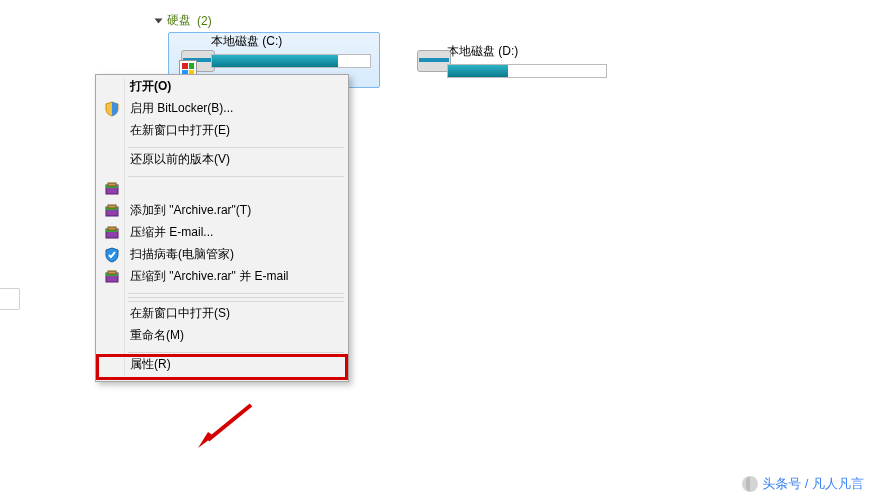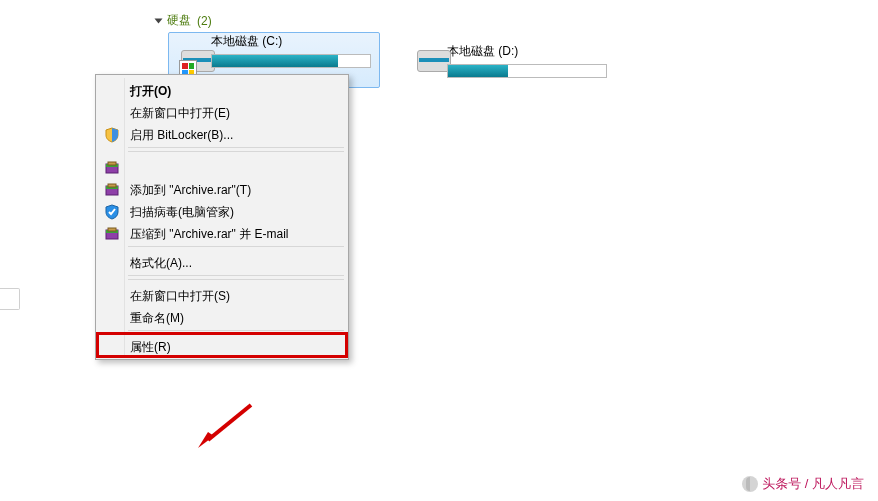--- a/index.html
+++ b/index.html
@@ -103,21 +103,21 @@
   left: 95px;
   top: 74px;
   width: 254px;
   background: #f2f2f2;
   border: 1px solid #a7a7a7;
   box-shadow: 3px 3px 6px rgba(0,0,0,0.25);
   padding: 3px 2px;
 }
 .menu-item {
   display: flex;
-  align-items: flex-end;
+  align-items: flex-start;
   height: 22px;
   padding: 0 10px 0 32px;
   position: relative;
   color: #000;
   cursor: default;
 }
 .menu-item .ico {
   position: absolute;
   left: 5px;
   width: 18px; height: 18px;
@@ -158,21 +158,21 @@
   background: #fff;
   border: 1px solid #d0d0d0;
   border-left: none;
   border-radius: 0 2px 2px 0;
 }
 
 .watermark {
   position: absolute;
   right: 14px;
   bottom: 8px;
-  color: #be185d;
+  color: #3b82f6;
   font-size: 13px;
   display: flex;
   align-items: center;
   gap: 4px;
 }
 .watermark .logo {
   width: 16px; height: 16px;
   border-radius: 50%;
   background: #d4d4d4;
   position: relative;
@@ -236,34 +236,37 @@
 
 </div>
 
 <div class="context-menu">
   <div class="menu-gutter"></div>
 
   <div class="menu-item bold">
     <span>打开(O)</span>
   </div>
   <div class="menu-item">
-    <span>在新窗口中打开(E)</span>
-  </div>
-  <div class="menu-item">
     <span class="ico">
       <svg class="icn" viewBox="0 0 16 16">
           <path d="M8 1 L14 3 V8 C14 12 11 14 8 15 C5 14 2 12 2 8 V3 Z" fill="#f6c243" stroke="#c98f12"></path>
           <path d="M8 1 L14 3 V8 C14 12 11 14 8 15 V1 Z" fill="#3e8fe0"></path>
         </svg>
     </span>
     <span>启用 BitLocker(B)...</span>
   </div>
-
-  <div class="menu-sep"></div>
-
+  <div class="menu-item">
+    <span>在新窗口中打开(E)</span>
+  </div>
+
+  <div class="menu-sep"></div>
+
+  <div class="menu-item">
+    <span>还原以前的版本(V)</span>
+  </div>
 
   <div class="menu-sep"></div>
 
   <div class="menu-item">
     <span class="ico">
       <svg class="icn" viewBox="0 0 16 16">
           <rect x="2" y="4" width="12" height="9" fill="#8e3fa8" stroke="#5a2170"></rect>
           <rect x="2" y="4" width="12" height="3" fill="#3aa23a"></rect>
           <rect x="4" y="2" width="8" height="3" fill="#c59b4a" stroke="#7a5a1f"></rect>
         </svg>
@@ -275,42 +278,49 @@
           <rect x="2" y="4" width="12" height="9" fill="#8e3fa8" stroke="#5a2170"></rect>
           <rect x="2" y="4" width="12" height="3" fill="#3aa23a"></rect>
           <rect x="4" y="2" width="8" height="3" fill="#c59b4a" stroke="#7a5a1f"></rect>
         </svg>
     </span>
     <span>添加到 "Archive.rar"(T)</span>
   </div>
   <div class="menu-item">
     <span class="ico">
       <svg class="icn" viewBox="0 0 16 16">
-          <path d="M8 1 L14 3 V8 C14 12 11 14 8 15 C5 14 2 12 2 8 V3 Z" fill="#2a8fe6" stroke="#1d63a3"></path>
-          <path d="M5 8 L7 10 L11 5" stroke="#fff" stroke-width="2" fill="none"></path>
-        </svg>
-    </span>
-    <span>扫描病毒(电脑管家)</span>
-  </div>
-  <div class="menu-item">
-    <span class="ico">
-      <svg class="icn" viewBox="0 0 16 16">
           <rect x="2" y="4" width="12" height="9" fill="#8e3fa8" stroke="#5a2170"></rect>
           <rect x="2" y="4" width="12" height="3" fill="#3aa23a"></rect>
           <rect x="4" y="2" width="8" height="3" fill="#c59b4a" stroke="#7a5a1f"></rect>
         </svg>
     </span>
+    <span>压缩并 E-mail...</span>
+  </div>
+  <div class="menu-item">
+    <span class="ico">
+      <svg class="icn" viewBox="0 0 16 16">
+          <path d="M8 1 L14 3 V8 C14 12 11 14 8 15 C5 14 2 12 2 8 V3 Z" fill="#2a8fe6" stroke="#1d63a3"></path>
+          <path d="M5 8 L7 10 L11 5" stroke="#fff" stroke-width="2" fill="none"></path>
+        </svg>
+    </span>
+    <span>扫描病毒(电脑管家)</span>
+  </div>
+  <div class="menu-item">
+    <span class="ico">
+      <svg class="icn" viewBox="0 0 16 16">
+          <rect x="2" y="4" width="12" height="9" fill="#8e3fa8" stroke="#5a2170"></rect>
+          <rect x="2" y="4" width="12" height="3" fill="#3aa23a"></rect>
+          <rect x="4" y="2" width="8" height="3" fill="#c59b4a" stroke="#7a5a1f"></rect>
+        </svg>
+    </span>
     <span>压缩到 "Archive.rar" 并 E-mail</span>
   </div>
 
   <div class="menu-sep"></div>
 
-  <div class="menu-item">
-    <span>格式化(A)...</span>
-  </div>
 
   <div class="menu-sep"></div>
 
 
   <div class="menu-sep"></div>
 
   <div class="menu-item">
     <span>在新窗口中打开(S)</span>
   </div>
   <div class="menu-item">

